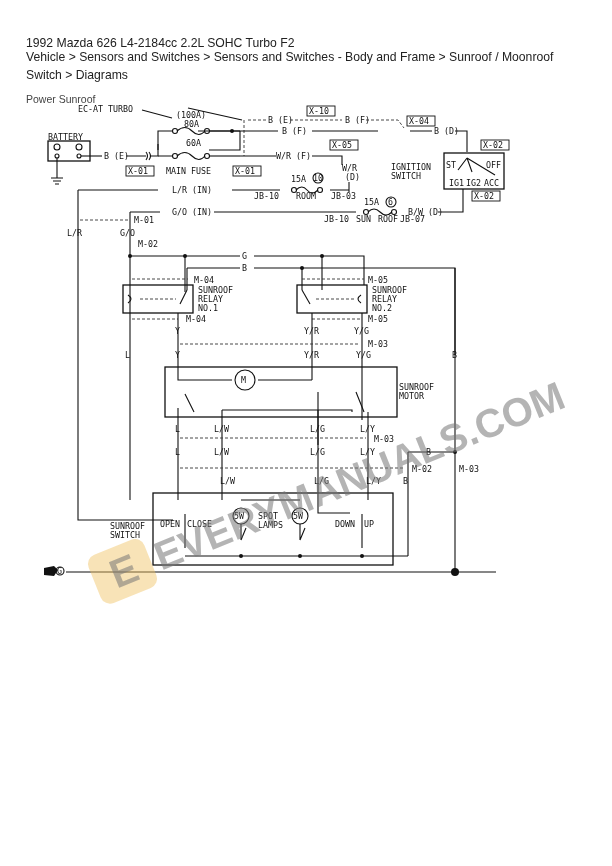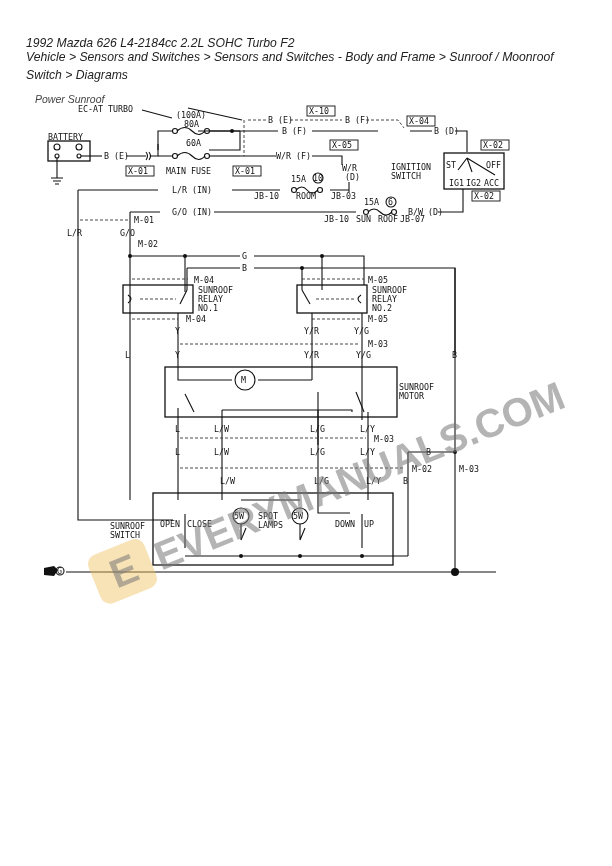--- a/index.html
+++ b/index.html
@@ -1,20 +1,20 @@
 <!DOCTYPE html>
 <html><head>
 <meta charset="utf-8">
 <style>
   html,body{margin:0;padding:0;background:#fff;}
   body{width:612px;height:866px;position:relative;overflow:hidden;font-family:"Liberation Sans",sans-serif;color:#222;}
-  .hdr{position:absolute;left:26px;font-size:12.2px;line-height:18px;color:#222;font-style:italic;}
+  .hdr{position:absolute;left:26px;font-size:12.2px;line-height:18px;color:#222;}
   #title{top:34px;}
   #crumbs{top:48px;width:560px;}
-  #subtitle{top:90px;font-size:10.5px;color:#444;margin-left:9px;}
+  #subtitle{top:90px;font-size:10.5px;color:#444;}
   svg{position:absolute;left:0;top:0;}
   svg text{font-family:"DejaVu Sans Mono",monospace;font-size:8.3px;fill:#111;}
   .w{stroke:#111;stroke-width:1.1;fill:none;}
   .d{stroke:#333;stroke-width:0.9;fill:none;stroke-dasharray:3 2;}
   .box{stroke:#111;stroke-width:1.3;fill:none;}
   .lbl{fill:#fff;stroke:#111;stroke-width:0.9;}
   .wm{font-family:"Liberation Sans",sans-serif;font-weight:bold;font-size:40px;fill:#777;fill-opacity:0.55;}
 </style>
 </head>
 <body>

